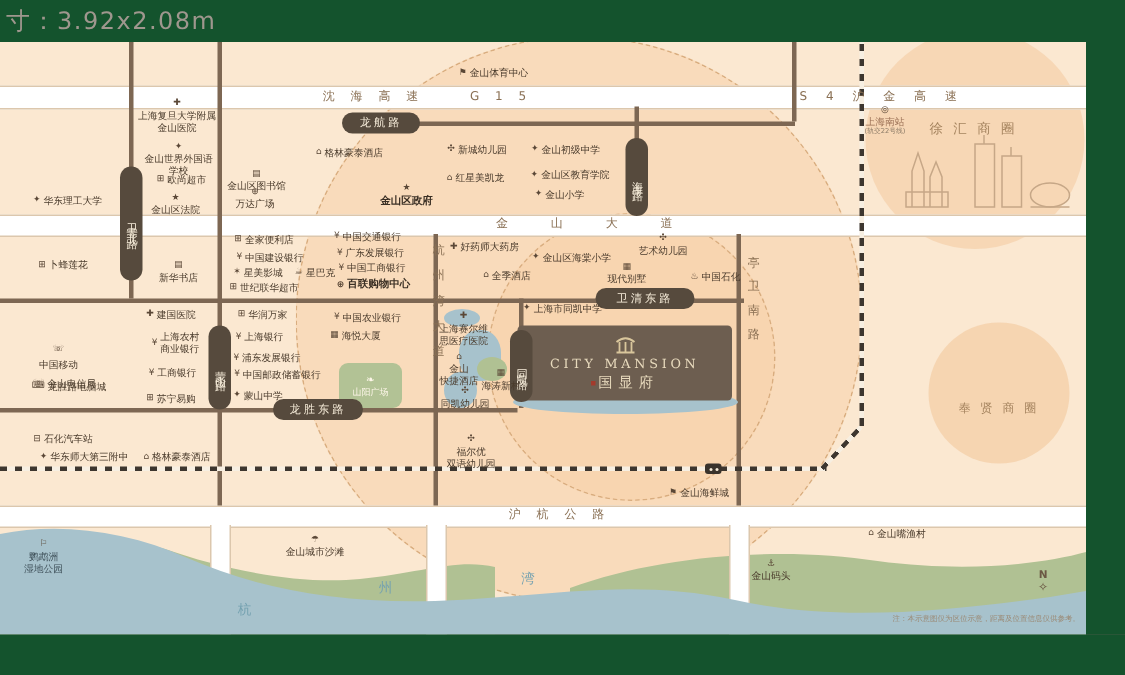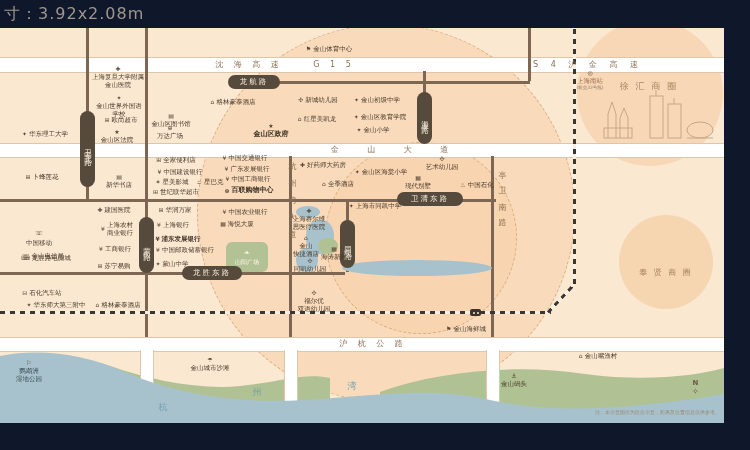--- a/index.html
+++ b/index.html
@@ -48,21 +48,21 @@
   .poi .icon{font-size:6px;color:#5a4736}
   .poi .lines{display:flex;flex-direction:column;align-items:center}
   .poi.top{flex-direction:column;gap:0;text-align:center}
   .poi.bold{font-size:7px;font-weight:bold;color:#3a2f24}
   .poi .sub{font-size:4.5px;color:#8b7a66}
   .compass{position:absolute;left:692px;top:379px;display:flex;flex-direction:column;align-items:center;
            color:#6b5844;z-index:33}
   .compass .n{font-size:7px;font-weight:bold}
   .compass .needle{font-size:8px}
   .disclaimer{position:absolute;right:30px;top:409px;font-size:5px;color:#9b8974;z-index:33}
-  .frame{position:absolute;background:#0f172a;z-index:40}
+  .frame{position:absolute;background:#14532d;z-index:40}
   .topbar{left:0;top:0;width:750px;height:28px;display:flex;align-items:center}
   .topbar .sizelabel{font-size:16px;color:#9f978e;padding-left:4px;letter-spacing:1px}
   .rightframe{left:724px;top:28px;width:26px;height:395px}
   .bottomframe{left:0;top:423px;width:750px;height:27px}
   svg{position:absolute;overflow:visible}
 </style>
 </head>
 <body>
 
 <div id="stage">
@@ -115,20 +115,31 @@
       <i></i>
       <i></i>
     </div>
 
 
   <svg style="left:0;top:330px" width="724" height="93" viewBox="0 0 724 93">
     <path d="M0,26 C40,18 85,24 125,42 C175,64 235,74 305,70 C375,66 425,56 490,70 C560,86 640,76 700,68 L724,64 L724,93 L0,93 Z" fill="#a7c2cc"></path>
   </svg>
 
   <div class="wavestrip"></div>
+  <div class="project">
+    <svg style="position:static" width="16" height="15" viewBox="0 0 16 15">
+      <path d="M2,6 Q8,1 14,6" stroke="#d9c69c" fill="none" stroke-width="1.2"></path>
+      <path d="M4,6 V13 M8,6 V13 M12,6 V13 M2,13 H14" stroke="#d9c69c" fill="none" stroke-width="1.2"></path>
+    </svg>
+    <div class="en">CITY MANSION</div>
+    <div class="cn">
+      <span class="dot"></span>
+      <span>国显府</span>
+    </div>
+  </div>
 
   <svg style="left:598px;top:88px" width="120" height="52" viewBox="0 0 120 52">
     <g stroke="#c6a787" fill="none" stroke-width="1">
       <path d="M10,50 V26 L14,14 L18,26 V50"></path>
       <path d="M22,50 V30 L26,20 L30,30 V50"></path>
       <rect x="6" y="40" width="28" height="10"></rect>
       <rect x="52" y="8" width="13" height="42"></rect>
         <path d="M58,8 V2"></path>
       <rect x="70" y="16" width="13" height="34"></rect>
         <path d="M76,16 V10"></path>
@@ -363,21 +374,21 @@
         <div class="lines">
           <span>华润万家</span>
         </div>
       </div>
       <div class="poi" style="left: 173px; top: 225px;">
         <span class="icon">¥</span>
         <div class="lines">
           <span>上海银行</span>
         </div>
       </div>
-      <div class="poi" style="left: 178px; top: 239px; font-weight: bold;">
+      <div class="poi" style="left: 178px; top: 239px;">
         <span class="icon">¥</span>
         <div class="lines">
           <span>浦东发展银行</span>
         </div>
       </div>
       <div class="poi" style="left: 185px; top: 250px;">
         <span class="icon">¥</span>
         <div class="lines">
           <span>中国邮政储蓄银行</span>
         </div>

